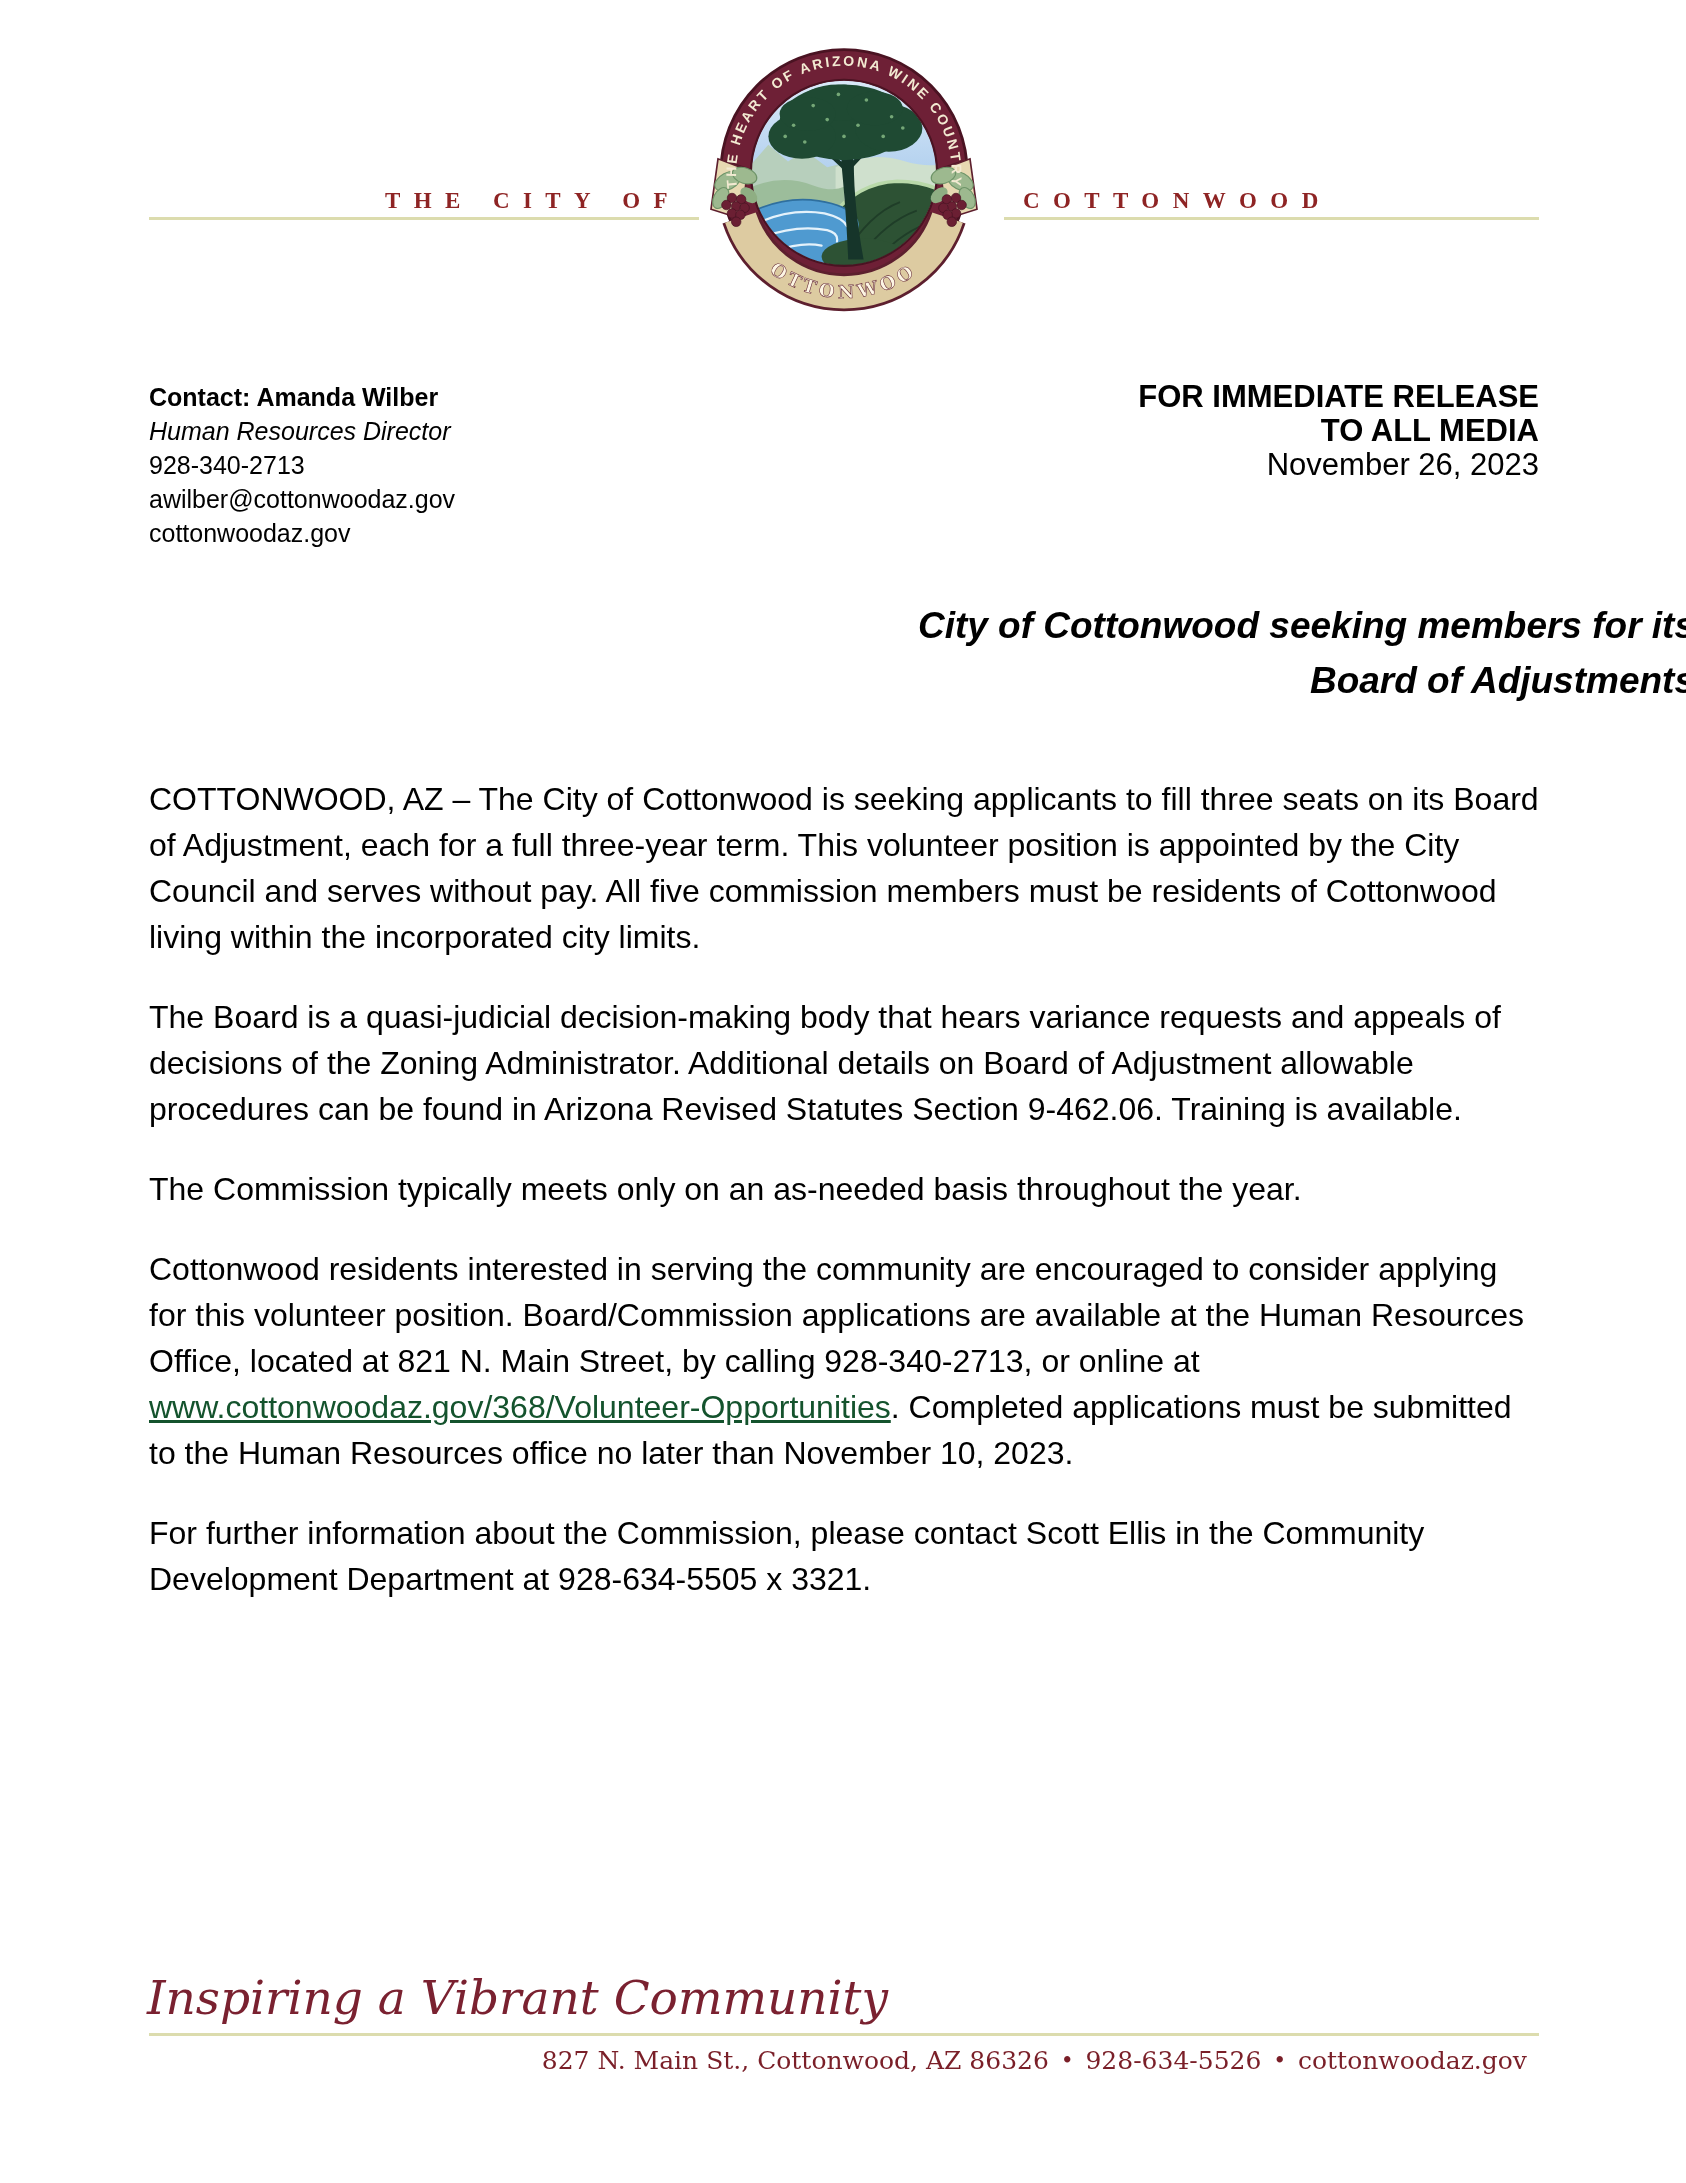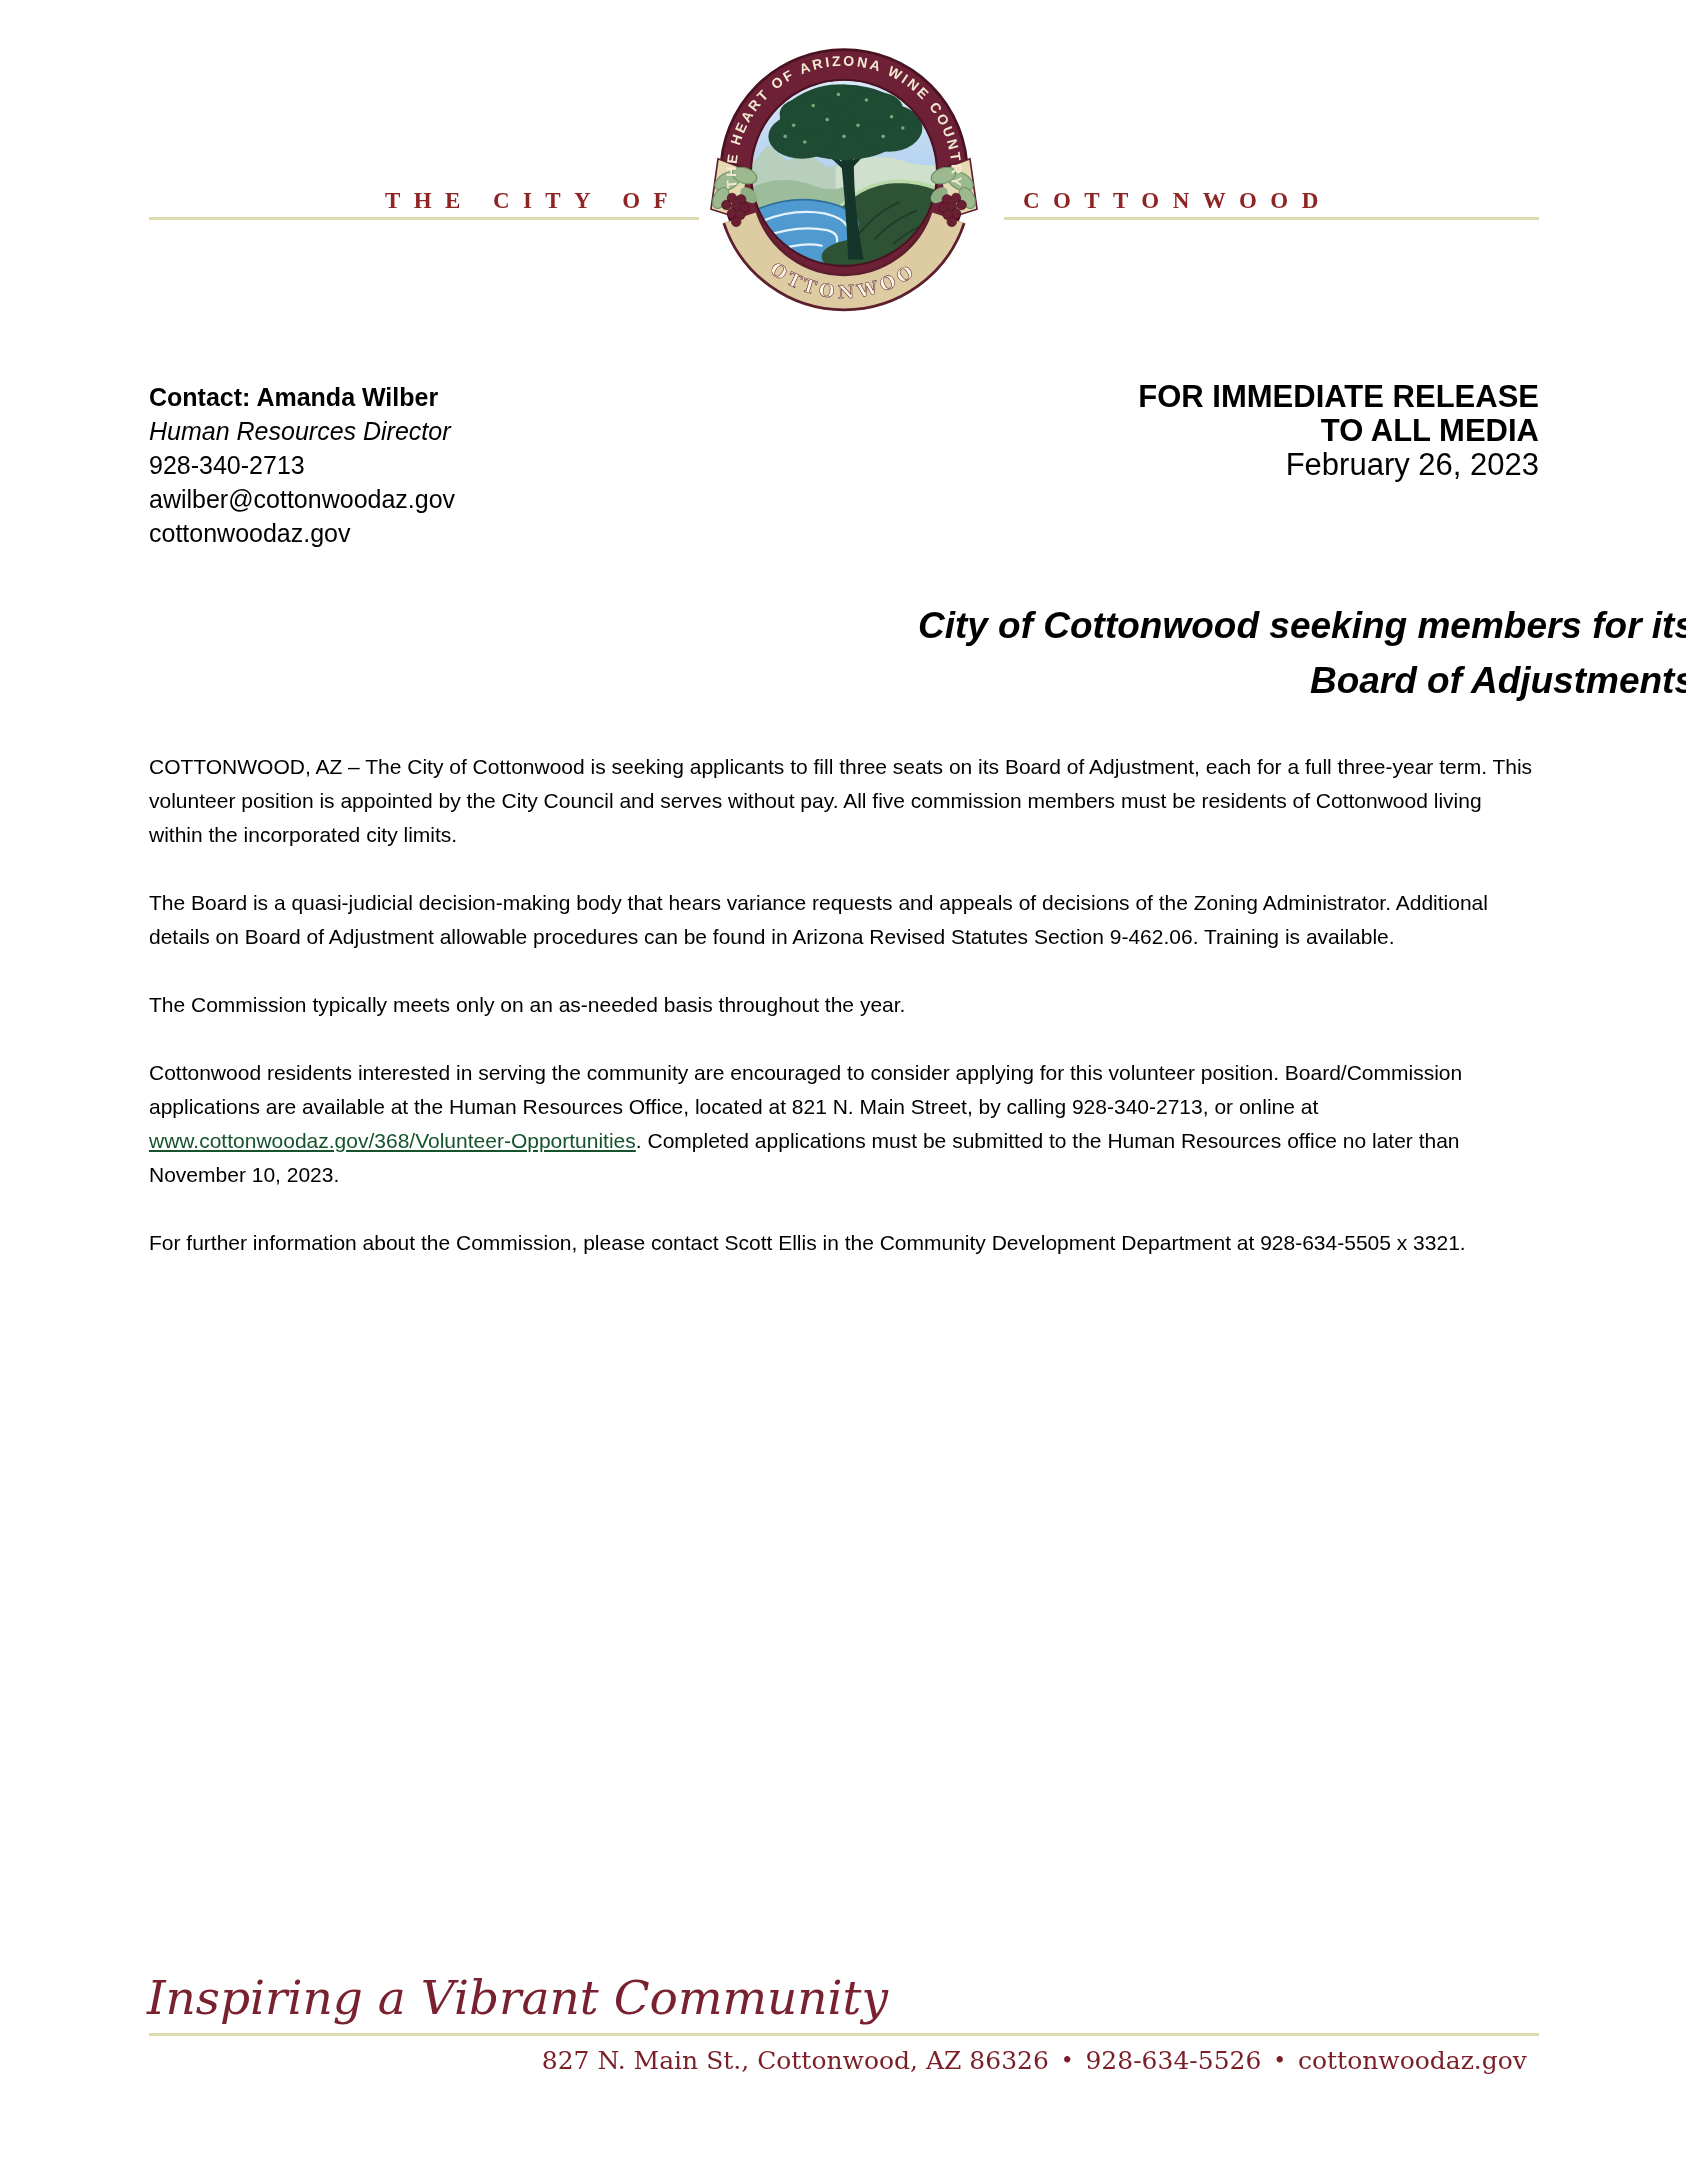--- a/index.html
+++ b/index.html
@@ -20,21 +20,21 @@
   .contact{position:absolute;left:149px;top:380px;font-size:25px;line-height:34px;}
   .release{position:absolute;right:148px;top:380px;text-align:right;font-size:31px;line-height:34px;}
   .bold{font-weight:bold;}
   .italic{font-style:italic;}
 
   
   .headline{position:absolute;left:8px;width:100%;top:598px;text-align:right;
             font-weight:bold;font-size:37px;line-height:55px;font-style:italic;}
 
   
-  .body-copy{position:absolute;left:149px;top:750px;width:1392px;font-size:21px;line-height:34px;}
+  .body-copy{position:absolute;left:149px;top:776px;width:1392px;font-size:32px;line-height:46px;}
   .body-copy p{margin:0 0 34px 0;}
   a.link{color:#14532d;text-decoration:underline;cursor:pointer;}
 
   
   .tagline{position:absolute;left:147px;top:1970px;font-family:"DejaVu Serif",serif;
            font-style:italic;font-size:47px;color:#7a2130;z-index:3;white-space:nowrap;}
   .footer-rule{position:absolute;left:149px;width:1390px;top:2033px;height:2.5px;background:#dcdcae;z-index:2;}
   .address{position:absolute;right:160px;top:2046px;font-family:"DejaVu Serif",serif;
            font-size:25px;color:#7a1f28;white-space:nowrap;z-index:3;}
   .address .sep{display:inline-block;margin:0 11.8px;font-size:22px;vertical-align:0.8px;}
@@ -166,21 +166,21 @@
     <div class="bold">Contact: Amanda Wilber</div>
     <div class="italic">Human Resources Director</div>
     <div>928-340-2713</div>
     <div>awilber@cottonwoodaz.gov</div>
     <div>cottonwoodaz.gov</div>
   </div>
 
   <div class="release">
     <div class="bold">FOR IMMEDIATE RELEASE</div>
     <div class="bold">TO ALL MEDIA</div>
-    <div>February 26, 2023</div>
+    <div>November 26, 2023</div>
   </div>
 
   <div class="headline">
     <div>City of Cottonwood seeking members for its</div>
     <div>Board of Adjustments</div>
   </div>
 
   <div class="body-copy">
     <p>COTTONWOOD, AZ – The City of Cottonwood is seeking applicants to fill three seats on its Board of Adjustment, each for a full three-year term. This volunteer position is appointed by the City Council and serves without pay. All five commission members must be residents of Cottonwood living within the incorporated city limits.</p>
     <p>The Board is a quasi-judicial decision-making body that hears variance requests and appeals of decisions of the Zoning Administrator. Additional details on Board of Adjustment allowable procedures can be found in Arizona Revised Statutes Section 9-462.06. Training is available.</p>

